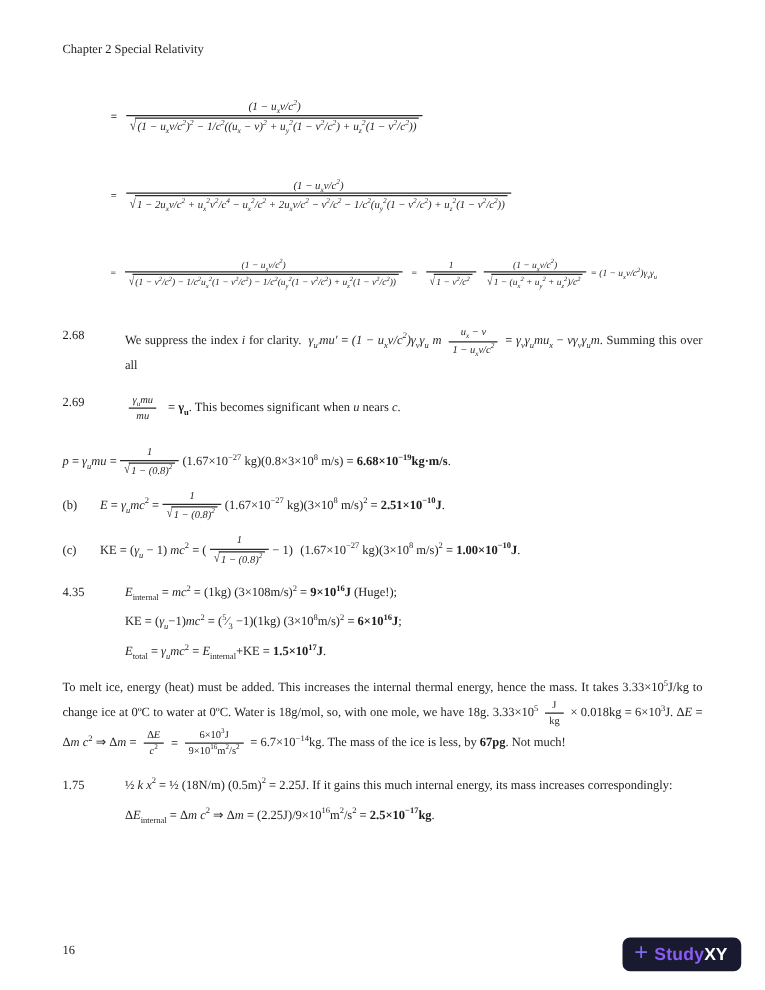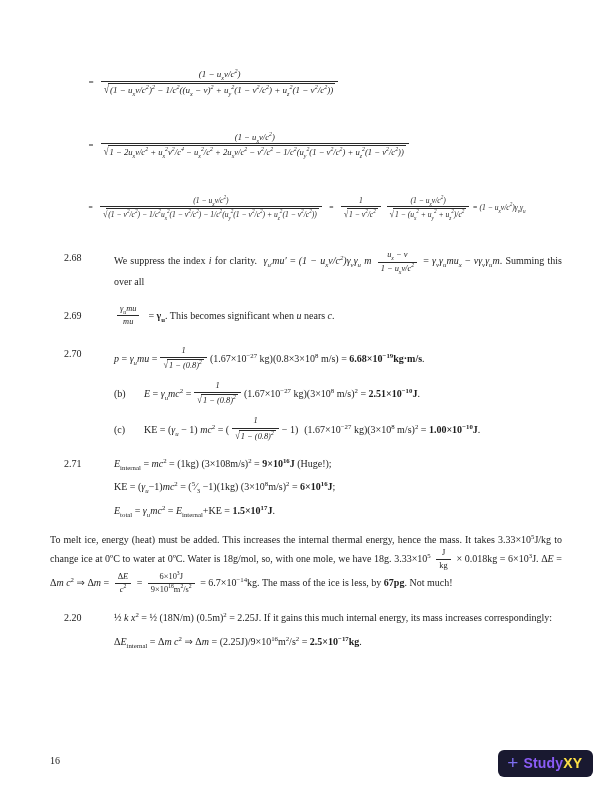--- a/index.html
+++ b/index.html
@@ -32,21 +32,21 @@
 
   .ifrac{font-size:0.84em;}
 
   .derivation{margin:18px 0 10px 34px;}
   .eqrow{display:flex; align-items:center; min-height:62px; font-size:9px; line-height:1.25;}
   .eqrow .eqsign{margin:0 4px;}
   #deriv-line-2{font-size:8.6px;}
   #deriv-line-3{font-size:7.6px; min-height:64px;}
 
   .prob{display:flex; font-size:10px; line-height:1.55; margin-bottom:14px;}
-  .pnum{width:50px; flex:none;margin-left:14px;}
+  .pnum{width:50px; flex:none;}
   .pbody{flex:1; text-align:justify;}
   .pline{display:flex; align-items:center; margin-bottom:9px;}
   .plab{width:30px; flex:none;}
   .gap8{margin-right:6px;}
 
   .footer-page{position:absolute; left:50px; bottom:26px; font-size:10px;}
   .logo{
     position:absolute; right:19px; bottom:15px;
     display:flex; align-items:center;
     border-radius:6px; padding:5px 11px 6px 9px;
@@ -54,20 +54,21 @@
     font-weight:bold; font-size:14px;
   }
   .logo-plus{font-weight:300; font-size:19px; line-height:14px; margin-right:5px; font-family:"Liberation Sans", sans-serif;}
   .logo-study{letter-spacing:0.2px;}
 </style>
 </head>
 <body>
 
 <div class="page" style="color: rgb(28, 28, 28);">
 
+  <div class="header">Chapter 2 Special Relativity</div>
 
   <div class="derivation">
 
     <div class="eqrow" id="deriv-line-1">
       <span class="mx eqsign">=</span>
       <span class="dfrac mx">
         <span class="num">(1 − u<sub>x</sub>v/c<sup>2</sup>)</span>
         <span class="bar"></span>
         <span class="den">
           <span class="sqrt">
@@ -135,35 +136,34 @@
       <span>We suppress the index <i>i</i> for clarity.&nbsp; <i>γ<sub>u′</sub>mu′</i> = <i>(1 − u<sub>x</sub>v/c<sup>2</sup>)γ<sub>v</sub>γ<sub>u</sub> m</i></span>
       <span class="dfrac mx ifrac">
         <span class="num">u<sub>x</sub> − v</span>
         <span class="bar"></span>
         <span class="den">1 − u<sub>x</sub>v/c<sup>2</sup></span>
       </span>
       <span>= <i>γ<sub>v</sub>γ<sub>u</sub>mu<sub>x</sub></i> − <i>vγ<sub>v</sub>γ<sub>u</sub>m</i>. Summing this over all</span>
     </div>
   </div>
 
-  <div class="prob" style="margin-bottom:18px;align-items:center;">
+  <div class="prob" style="margin-bottom:18px;">
     <div class="pnum">2.69</div>
     <div class="pbody" style="display:flex; align-items:center;">
       <span class="dfrac mx ifrac">
         <span class="num">γ<sub>u</sub>mu</span>
         <span class="bar"></span>
         <span class="den">mu</span>
       </span>
       <span class="gap8"></span>
       <span>= <b>γ<sub>u</sub></b>. This becomes significant when <i>u</i> nears <i>c</i>.</span>
     </div>
   </div>
 
   <div class="prob" style="margin-bottom:4px;">
-    <div class="pnum">2.70</div>
     <div class="pbody">
 
       <div class="pline">
         <span><i>p</i> = <i>γ<sub>u</sub>mu</i> =</span>
         <span class="dfrac mx ifrac">
           <span class="num">1</span>
           <span class="bar"></span>
           <span class="den"><span class="sqrt">
                 <span class="rad">√</span>
                 <span class="rbody">1 − (0.8)<sup>2</sup></span>
@@ -199,21 +199,21 @@
         </span>
         <span>− 1)</span>
         <span class="gap8"></span>
         <span>(1.67×10<sup>−27</sup> kg)(3×10<sup>8</sup> m/s)<sup>2</sup> = <b>1.00×10<sup>−10</sup>J</b>.</span>
       </div>
 
     </div>
   </div>
 
   <div class="prob">
-    <div class="pnum">2.71</div>
+    <div class="pnum">4.35</div>
     <div class="pbody" style="text-align:left;">
       <div style="margin-bottom:8px;"><i>E</i><sub>internal</sub> = <i>mc</i><sup>2</sup> = (1kg) (3×108m/s)<sup>2</sup> = <b>9×10<sup>16</sup>J</b> (Huge!);</div>
       <div style="margin-bottom:8px;">KE = (<i>γ<sub>u</sub></i>−1)<i>mc</i><sup>2</sup> = (<sup>5</sup>⁄<sub>3</sub> −1)(1kg) (3×10<sup>8</sup>m/s)<sup>2</sup> = <b>6×10<sup>16</sup>J</b>;</div>
       <div><i>E</i><sub>total</sub> = <i>γ<sub>u</sub>mc</i><sup>2</sup> = <i>E</i><sub>internal</sub>+KE = <b>1.5×10<sup>17</sup>J</b>.</div>
     </div>
   </div>
 
   <div class="prob">
     <div class="pbody">
       <span>To melt ice, energy (heat) must be added. This increases the internal thermal energy, hence the mass. It takes 3.33×10<sup>5</sup>J/kg to change ice at 0ºC to water at 0ºC. Water is 18g/mol, so, with one mole, we have 18g. 3.33×10<sup>5</sup></span>
@@ -232,27 +232,27 @@
       <span class="dfrac ifrac">
         <span class="num">6×10<sup>3</sup>J</span>
         <span class="bar"></span>
         <span class="den">9×10<sup>16</sup>m<sup>2</sup>/s<sup>2</sup></span>
       </span>
       <span>= 6.7×10<sup>−14</sup>kg. The mass of the ice is less, by <b>67pg</b>. Not much!</span>
     </div>
   </div>
 
   <div class="prob">
-    <div class="pnum">2.20</div>
+    <div class="pnum">1.75</div>
     <div class="pbody" style="text-align:left;">
       <div style="margin-bottom:9px;">½ <i>k x</i><sup>2</sup> = ½ (18N/m) (0.5m)<sup>2</sup> = 2.25J. If it gains this much internal energy, its mass increases correspondingly:</div>
       <div>Δ<i>E</i><sub>internal</sub> = Δ<i>m c</i><sup>2</sup> ⇒ Δ<i>m</i> = (2.25J)/9×10<sup>16</sup>m<sup>2</sup>/s<sup>2</sup> = <b>2.5×10<sup>−17</sup>kg</b>.</div>
     </div>
   </div>
 
   <div class="footer-page">16</div>
   <div class="logo" id="studyxy-logo" style="background: rgb(25, 25, 48);">
     <span class="logo-plus" id="logo-plus" style="color: rgb(125, 110, 240);">+</span>
     <span class="logo-study" id="logo-study" style="color: #8b5cf6;">Study</span>
-    <span class="logo-xy" id="logo-xy" style="color: #fde047;">XY</span>
+    <span class="logo-xy" id="logo-xy" style="color: #ffffff;">XY</span>
   </div>
 
 </div>
 
 </body></html>

